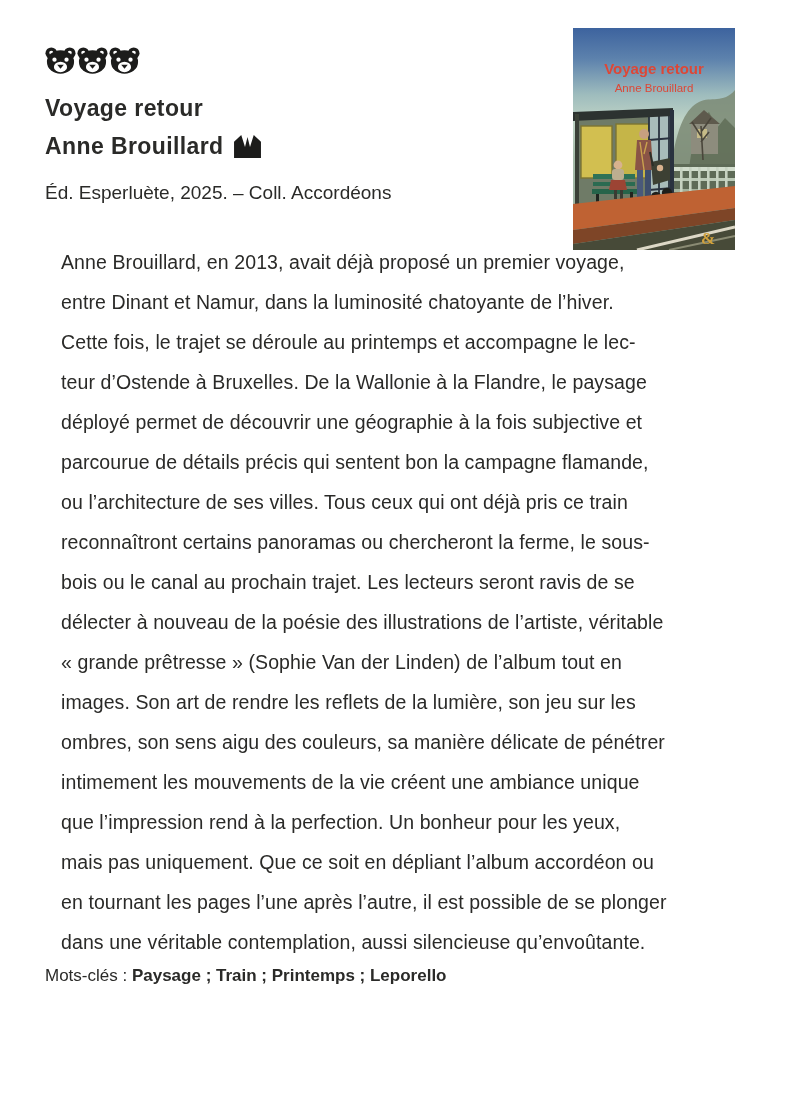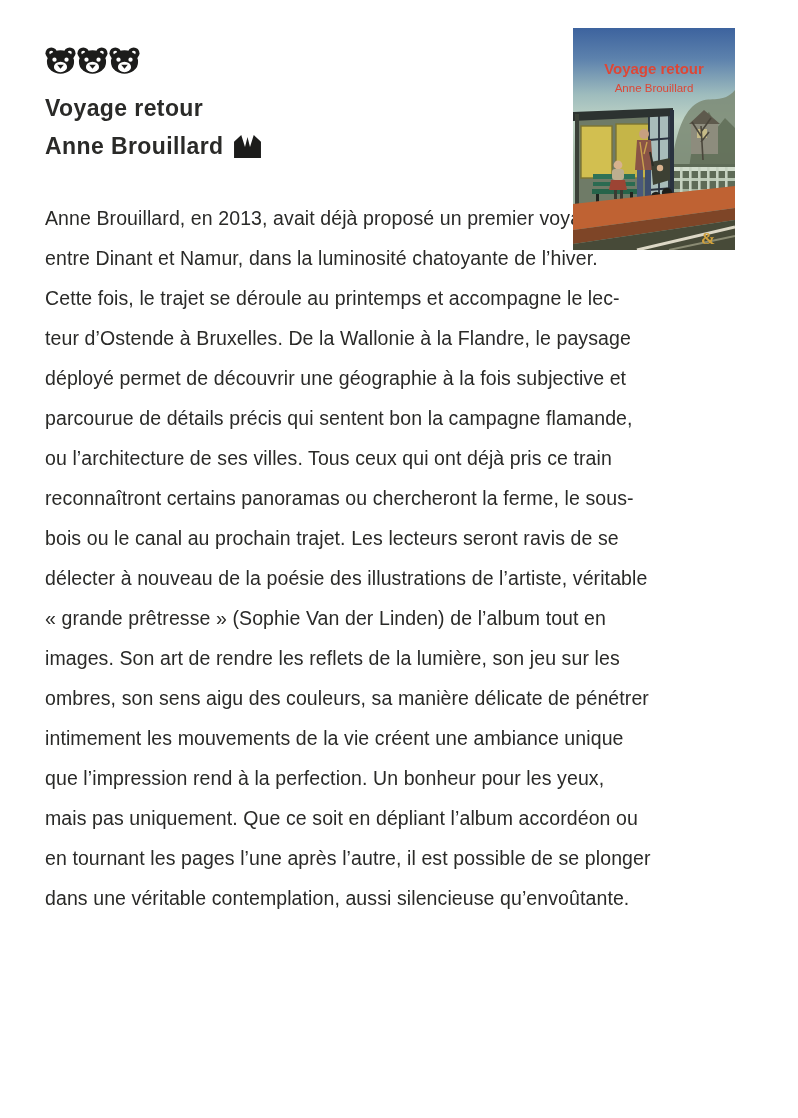--- a/index.html
+++ b/index.html
@@ -32,21 +32,21 @@
     line-height: 27px;
     display: flex;
     align-items: flex-end;
   }
   .crown { width: 29px; height: 25px; margin-left: 9px; margin-bottom: 1px; }
 
   .publisher { margin: 21px 0 0 0; font-size: 19px; line-height: 23px; font-weight: 400; }
   .isbn { margin: 13px 0 0 0; font-size: 19px; line-height: 23px; font-weight: 400; }
 
   .review {
-    margin: 38px 0 0 0;
+    margin: 38px 0 0 16px;
     font-size: 19.5px;
     line-height: 40px;
     letter-spacing: 0.1px;
     white-space: pre-line;
   }
   .signature { font-size: 19.5px; line-height: 40px; }
 
   .keywords { margin-top: 3px; font-size: 17px; line-height: 22px; }
   .keywords .kw-bold { font-weight: bold; }
 
@@ -103,40 +103,42 @@
       </div>
 
     <h1 class="book-title">Voyage retour</h1>
     <h2 class="book-author-row">
       <span>Anne Brouillard</span>
       <svg class="crown" viewBox="0 0 30 26" aria-hidden="true">
         <polygon points="1,25 1,8 8.5,1 12.4,13.5 15,3 17.6,13.5 21.5,1 29,8 29,25" fill="#1c1c1b"></polygon>
       </svg>
     </h2>
 
+    <p class="publisher">Éd. Esperluète, 2025. – Coll. Accordéons</p>
 
     <div class="review">Anne Brouillard, en 2013, avait déjà proposé un premier voyage,
 entre Dinant et Namur, dans la luminosité chatoyante de l’hiver.
 Cette fois, le trajet se déroule au printemps et accompagne le lec-
 teur d’Ostende à Bruxelles. De la Wallonie à la Flandre, le paysage
 déployé permet de découvrir une géographie à la fois subjective et
 parcourue de détails précis qui sentent bon la campagne flamande,
 ou l’architecture de ses villes. Tous ceux qui ont déjà pris ce train
 reconnaîtront certains panoramas ou chercheront la ferme, le sous-
 bois ou le canal au prochain trajet. Les lecteurs seront ravis de se
 délecter à nouveau de la poésie des illustrations de l’artiste, véritable
 « grande prêtresse » (Sophie Van der Linden) de l’album tout en
 images. Son art de rendre les reflets de la lumière, son jeu sur les
 ombres, son sens aigu des couleurs, sa manière délicate de pénétrer
 intimement les mouvements de la vie créent une ambiance unique
 que l’impression rend à la perfection. Un bonheur pour les yeux,
 mais pas uniquement. Que ce soit en dépliant l’album accordéon ou
 en tournant les pages l’une après l’autre, il est possible de se plonger
 dans une véritable contemplation, aussi silencieuse qu’envoûtante.</div>
 
+    <div class="keywords"><span>Mots-clés : </span><span class="kw-bold">Paysage ; Train ; Printemps ; Leporello</span></div>
 
   </div>
 
   <div class="cover">
     <svg viewBox="0 0 162 222" preserveAspectRatio="none" aria-hidden="true">
       <defs>
         <linearGradient id="sky" x1="0" y1="0" x2="0" y2="1">
           <stop offset="0" stop-color="#3d639e"></stop>
           <stop offset="0.14" stop-color="#5d82ad"></stop>
           <stop offset="0.30" stop-color="#9ebcbd"></stop>

